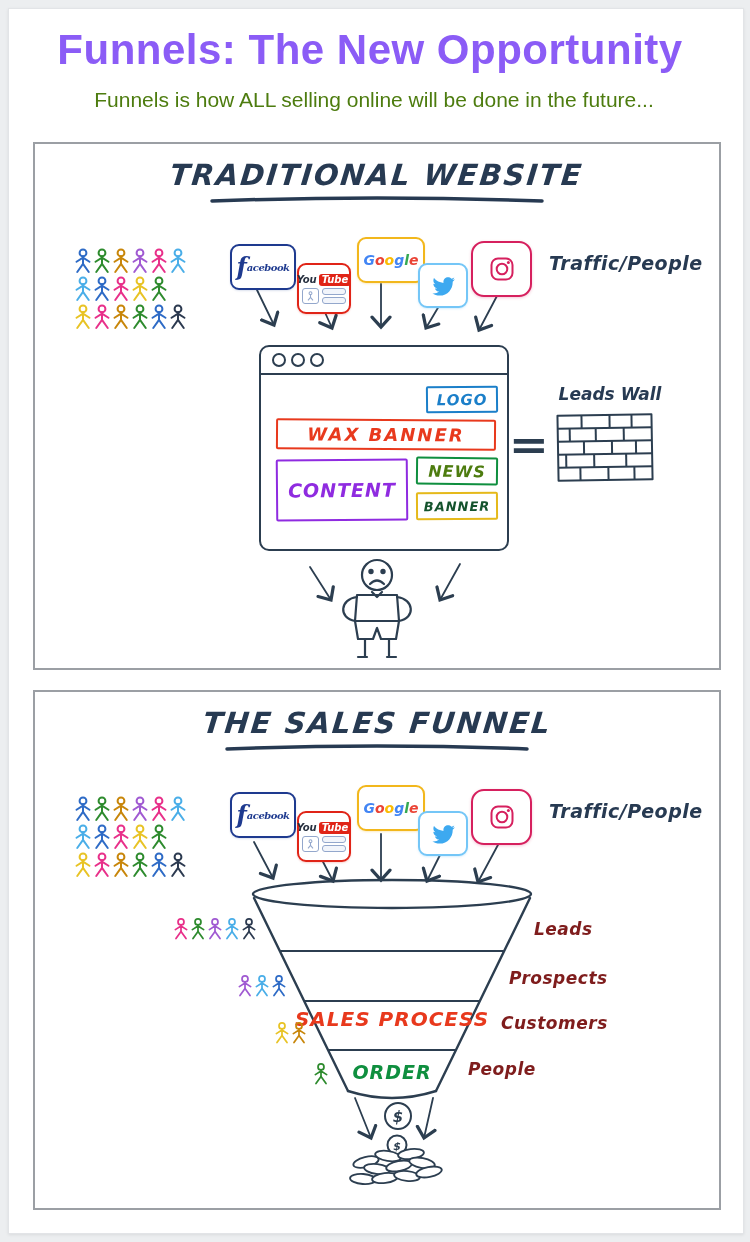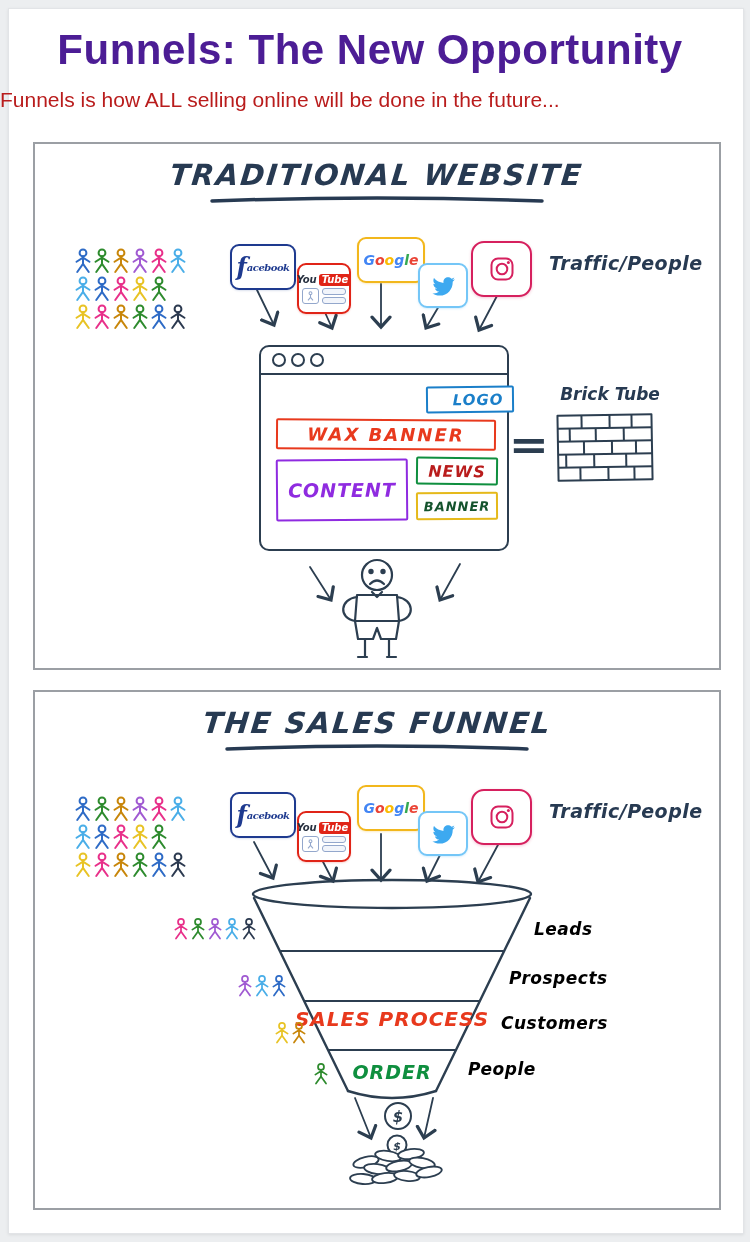--- a/index.html
+++ b/index.html
@@ -1,19 +1,19 @@
 <!DOCTYPE html>
 <html><head>
 <meta charset="utf-8">
 <style>
   html,body{margin:0;padding:0;}
   body{width:750px;height:1242px;background:#eceef0;font-family:"Liberation Sans",sans-serif;position:relative;overflow:hidden;}
   .card{position:absolute;left:8px;top:8px;width:734px;height:1224px;background:#ffffff;border:1px solid #e2e4e7;box-shadow:0 1px 3px rgba(0,0,0,.08);}
-  .page-title{position:absolute;top:26px;left:0;width:740px;text-align:center;font-size:42px;font-weight:bold;color:#4c1d95;letter-spacing:.5px;}
-  .page-subtitle{position:absolute;top:88px;left:0;width:748px;font-size:21px;color:#b91c1c;}
+  .page-title{position:absolute;top:26px;left:0;width:740px;text-align:center;font-size:42px;font-weight:bold;color:#8b5cf6;letter-spacing:.5px;}
+  .page-subtitle{position:absolute;top:88px;left:0;width:748px;text-align:center;font-size:21px;color:#4d7c0f;}
   .panel{position:absolute;left:33px;width:684px;background:#fff;border:2px solid #9b9fa4;}
   #panel1{top:142px;height:524px;}
   #panel2{top:690px;height:516px;}
   .hand{font-family:"DejaVu Sans",sans-serif;font-style:italic;font-weight:bold;color:#273a52;}
   .panel-heading{position:absolute;top:14px;left:0;width:100%;text-align:center;}
   .panel-heading .ht{display:inline-block;font-size:29px;letter-spacing:2px;transform:skewX(-6deg);}
   .panel-heading svg{display:block;margin:2px auto 0 auto;}
   .crowd{position:absolute;left:39px;top:104px;}
   .crowd-row{display:flex;gap:1px;margin-bottom:2px;}
   .mini-people{position:absolute;display:flex;}
@@ -35,30 +35,30 @@
   .yt-bar{width:22px;height:5px;border:1.5px solid #93a7cc;border-radius:3px;background:#f2f5fb;}
   .gg{width:64px;height:42px;border:2px solid #f2b71c;border-radius:9px;gap:0;box-shadow:0 1px 2px rgba(242,183,28,.25);}
   .gg span{font-family:"DejaVu Sans",sans-serif;font-style:italic;font-weight:bold;font-size:14px;}
   .tw{width:46px;height:41px;border:2.5px solid #74c6f7;border-radius:9px;box-shadow:0 1px 2px rgba(116,198,247,.3);}
   .ig{width:57px;height:52px;border:2.5px solid #d6205e;border-radius:13px;box-shadow:0 1px 3px rgba(214,32,94,.25);}
   
   .browser{position:absolute;left:224px;top:201px;width:246px;height:202px;border:2.5px solid #2c3e50;border-radius:10px;background:#fff;}
   .browser-bar{height:26px;border-bottom:2.5px solid #2c3e50;display:flex;align-items:center;gap:5px;padding-left:11px;}
   .dot{width:10px;height:10px;border:2px solid #2c3e50;border-radius:50%;}
   .wbox{position:absolute;border:2px solid;border-radius:2px;display:flex;align-items:center;justify-content:center;font-family:"DejaVu Sans",sans-serif;font-style:italic;font-weight:bold;letter-spacing:1px;background:#fff;}
-  .wbox-logo{left:165px;top:39px;width:68px;height:23px;font-size:15px;transform:rotate(-.6deg);padding-left:16px;}
+  .wbox-logo{left:165px;top:39px;width:68px;height:23px;font-size:15px;transform:rotate(-.6deg);}
   .wbox-wax{left:15px;top:72px;width:216px;height:27px;font-size:18px;letter-spacing:2px;transform:rotate(.4deg);}
   .wbox-content{left:15px;top:112px;width:128px;height:58px;font-size:19px;transform:rotate(-.5deg);}
   .wbox-news{left:155px;top:110px;width:78px;height:24px;font-size:16px;transform:rotate(.6deg);}
   .wbox-banner{left:155px;top:145px;width:78px;height:24px;font-size:13px;transform:rotate(-.4deg);}
   .equals{position:absolute;left:477px;top:278px;font-size:40px;font-weight:bold;color:#2c3e50;transform:scaleX(1.2);font-family:"DejaVu Sans",sans-serif;}
   .brick-label{position:absolute;left:510px;top:240px;width:130px;text-align:center;font-size:17px;}
   
   .tier-label{position:absolute;left:237px;width:240px;text-align:center;font-family:"DejaVu Sans",sans-serif;font-style:italic;font-weight:bold;font-size:20px;letter-spacing:1px;}
-  .side-label{position:absolute;font-size:17px;font-style:italic;font-weight:bold;color:#000000;font-family:"DejaVu Sans",sans-serif;letter-spacing:.5px;}
+  .side-label{position:absolute;font-size:17px;font-style:italic;font-weight:bold;color:#7f1d1d;font-family:"DejaVu Sans",sans-serif;letter-spacing:.5px;}
 </style>
 </head>
 <body>
 
 <div class="card"></div>
 <div class="page-title">Funnels: The New Opportunity</div>
 <div class="page-subtitle">Funnels is how ALL selling online will be done in the future...</div>
 
 <div class="panel" id="panel1">
 
@@ -322,26 +322,26 @@
 
   <div class="browser">
     <div class="browser-bar">
       <span class="dot"></span>
       <span class="dot"></span>
       <span class="dot"></span>
     </div>
     <div class="wbox wbox-logo" style="color: rgb(27, 127, 201); border-color: rgb(27, 127, 201);">LOGO</div>
     <div class="wbox wbox-wax" style="color: rgb(232, 57, 29); border-color: rgb(232, 57, 29);">WAX BANNER</div>
     <div class="wbox wbox-content" style="color: rgb(143, 43, 224); border-color: rgb(143, 43, 224);">CONTENT</div>
-    <div class="wbox wbox-news" style="color: #b91c1c; border-color: rgb(15, 143, 63);">NEWS</div>
+    <div class="wbox wbox-news" style="color: #4d7c0f; border-color: rgb(15, 143, 63);">NEWS</div>
     <div class="wbox wbox-banner" style="color: #14532d; border-color: rgb(229, 185, 26);">BANNER</div>
   </div>
 
   <div class="equals">=</div>
-  <div class="brick-label hand">Brick Tube</div>
+  <div class="brick-label hand">Leads Wall</div>
 </div>
 
 <div class="panel" id="panel2">
 
   <svg class="overlay" width="684" height="516">
     <defs>
       <marker id="ah2" markerWidth="10" markerHeight="14" refX="6.5" refY="6" orient="auto">
         <path d="M1,1 L6.5,6 L1,11" fill="none" stroke="#2c3e50" stroke-width="1.8" stroke-linecap="round"></path>
       </marker>
     </defs>

